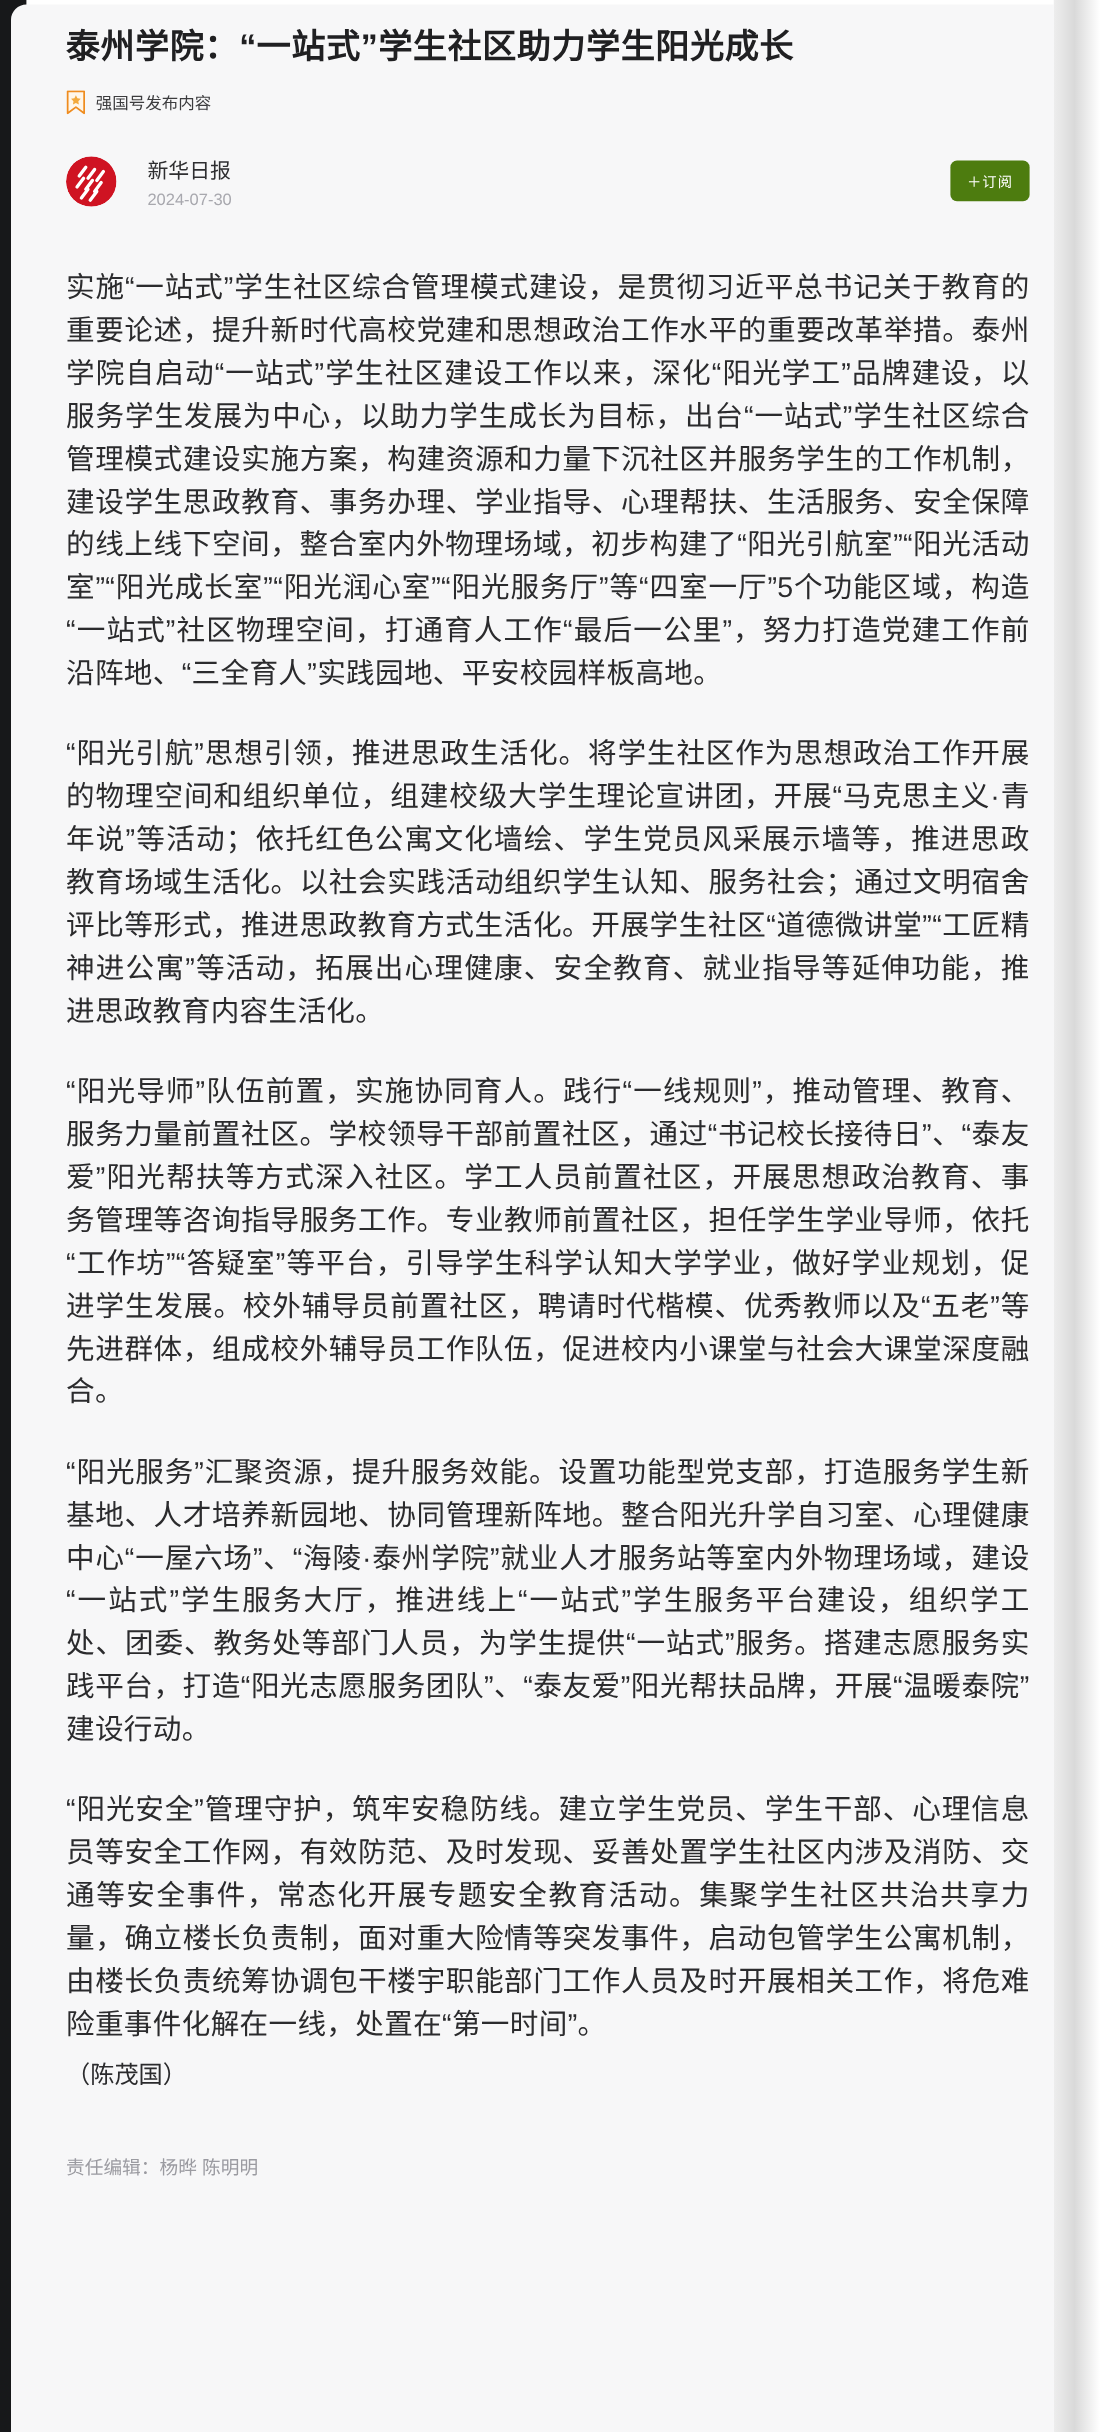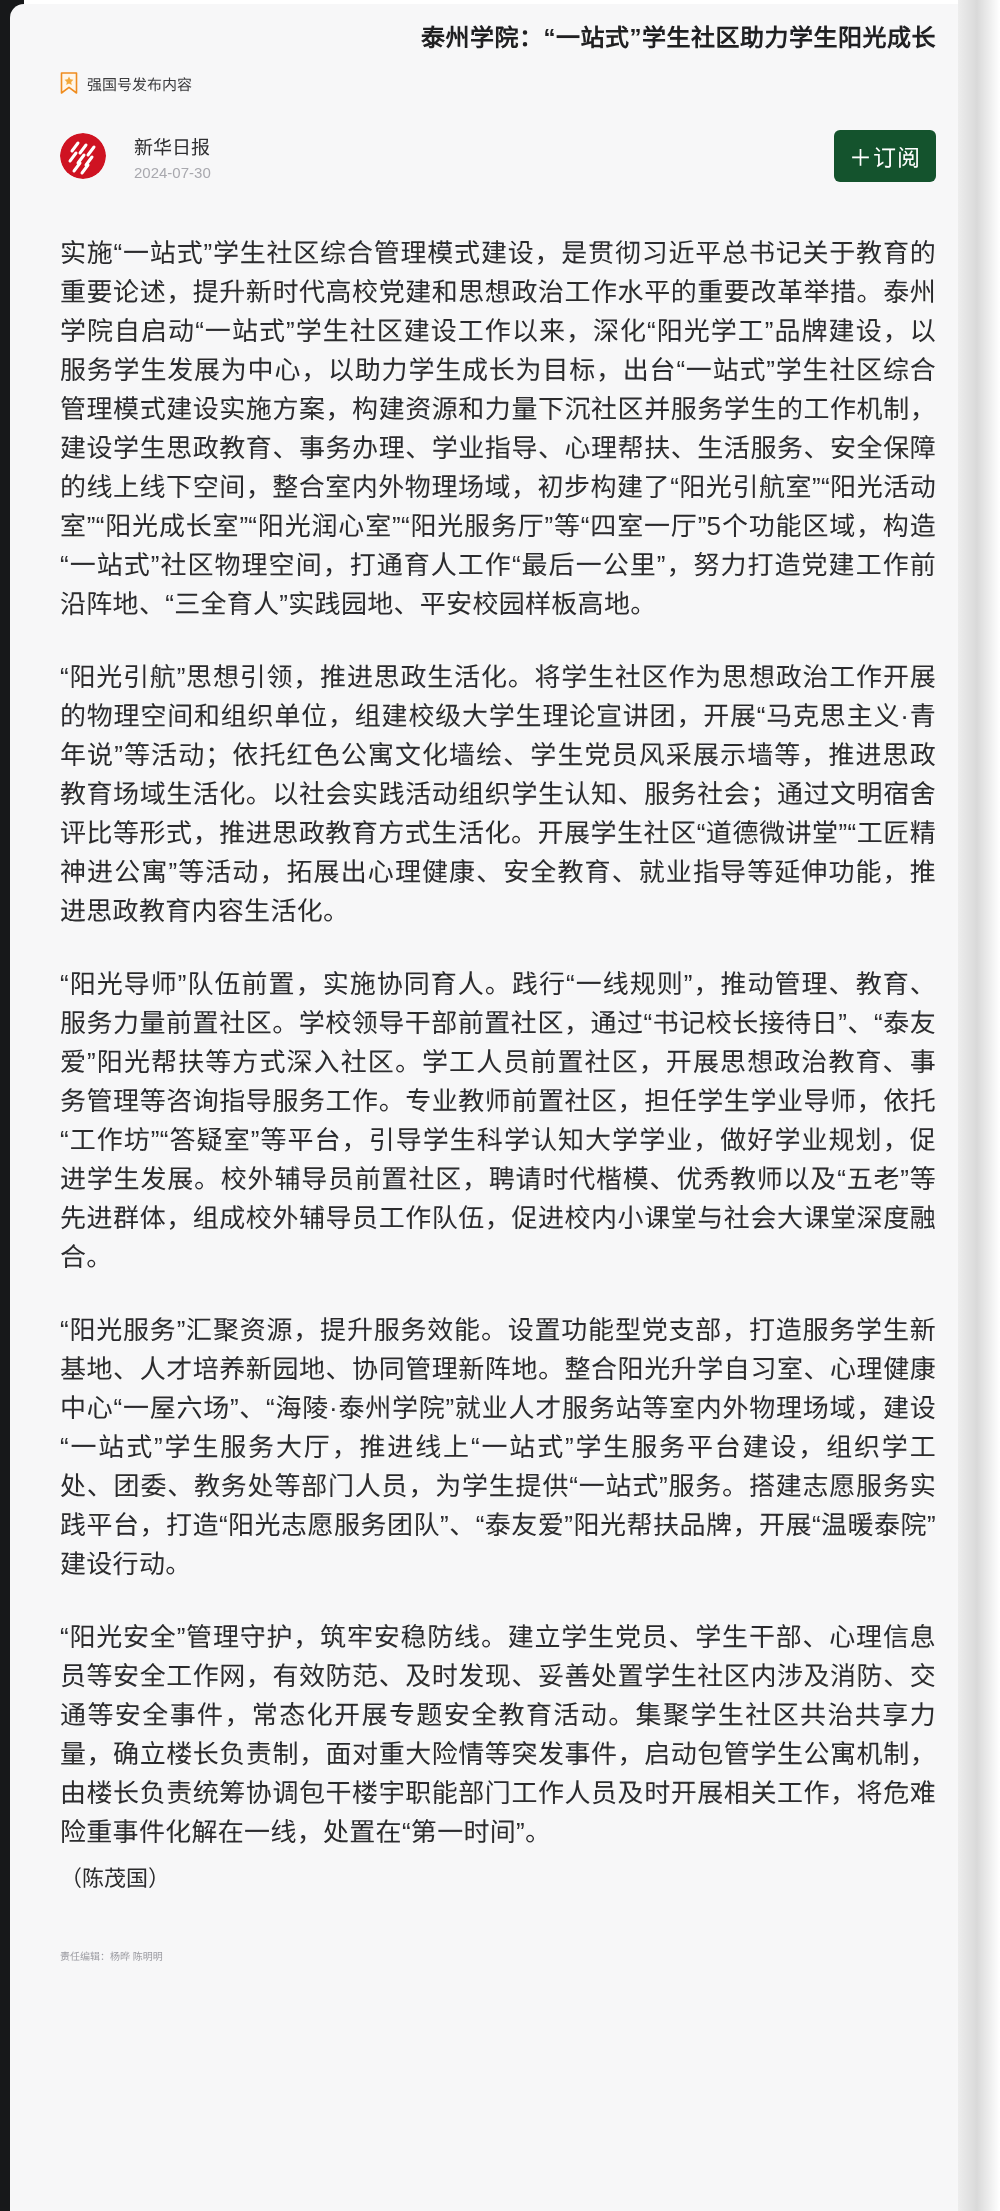--- a/index.html
+++ b/index.html
@@ -25,26 +25,25 @@
   .card {
     position: absolute;
     left: 10px; right: 42px; top: 4px;
     min-height: 2207px;
     background: #f7f7f8;
     border-top-left-radius: 14px;
     padding: 18px 22px 26px 50px;
   }
 
   .article-title {
-    font-size: 24px;
+    font-size: 31px;
     font-weight: bold;
     color: #202022;
     line-height: 1.35;
     letter-spacing: 0.5px;
-    text-align: right;
   }
 
   .badge-row {
     margin-top: 18px;
     display: flex;
     align-items: center;
     gap: 9px;
   }
   .badge-row .badge-label {
     font-size: 15px;
@@ -62,23 +61,23 @@
     border-radius: 50%;
     overflow: hidden;
     flex: 0 0 auto;
   }
   .publisher-meta { margin-left: 28px; }
   .publisher-name { font-size: 19px; color: #2e2e30; }
   .publisher-date { font-size: 15px; color: #a8a8ae; margin-top: 5px; }
   .spacer { flex: 1 1 auto; }
   .subscribe-btn {
     border: none;
-    background: #14532d;
+    background: #4d7c0f;
     color: #ffffff;
-    font-size: 23px;
+    font-size: 13px;
     font-family: inherit;
     padding: 9px 15px;
     border-radius: 6px;
     cursor: pointer;
     letter-spacing: 1px;
   }
 
   .article-body { margin-top: 52px; }
   .article-body p.para {
     font-size: 26px;
@@ -90,21 +89,21 @@
   }
   .article-body p.para:last-child { margin-bottom: 0; }
 
   .author-line {
     font-size: 22px;
     color: #2b2b2d;
     margin-top: 8px;
   }
 
   .footer-line {
-    font-size: 10px;
+    font-size: 17px;
     color: #9b9ba1;
     margin-top: 56px;
   }
 </style>
 </head>
 <body>
 
 <div class="edge-left"></div>
 <div class="edge-right"></div>
 

